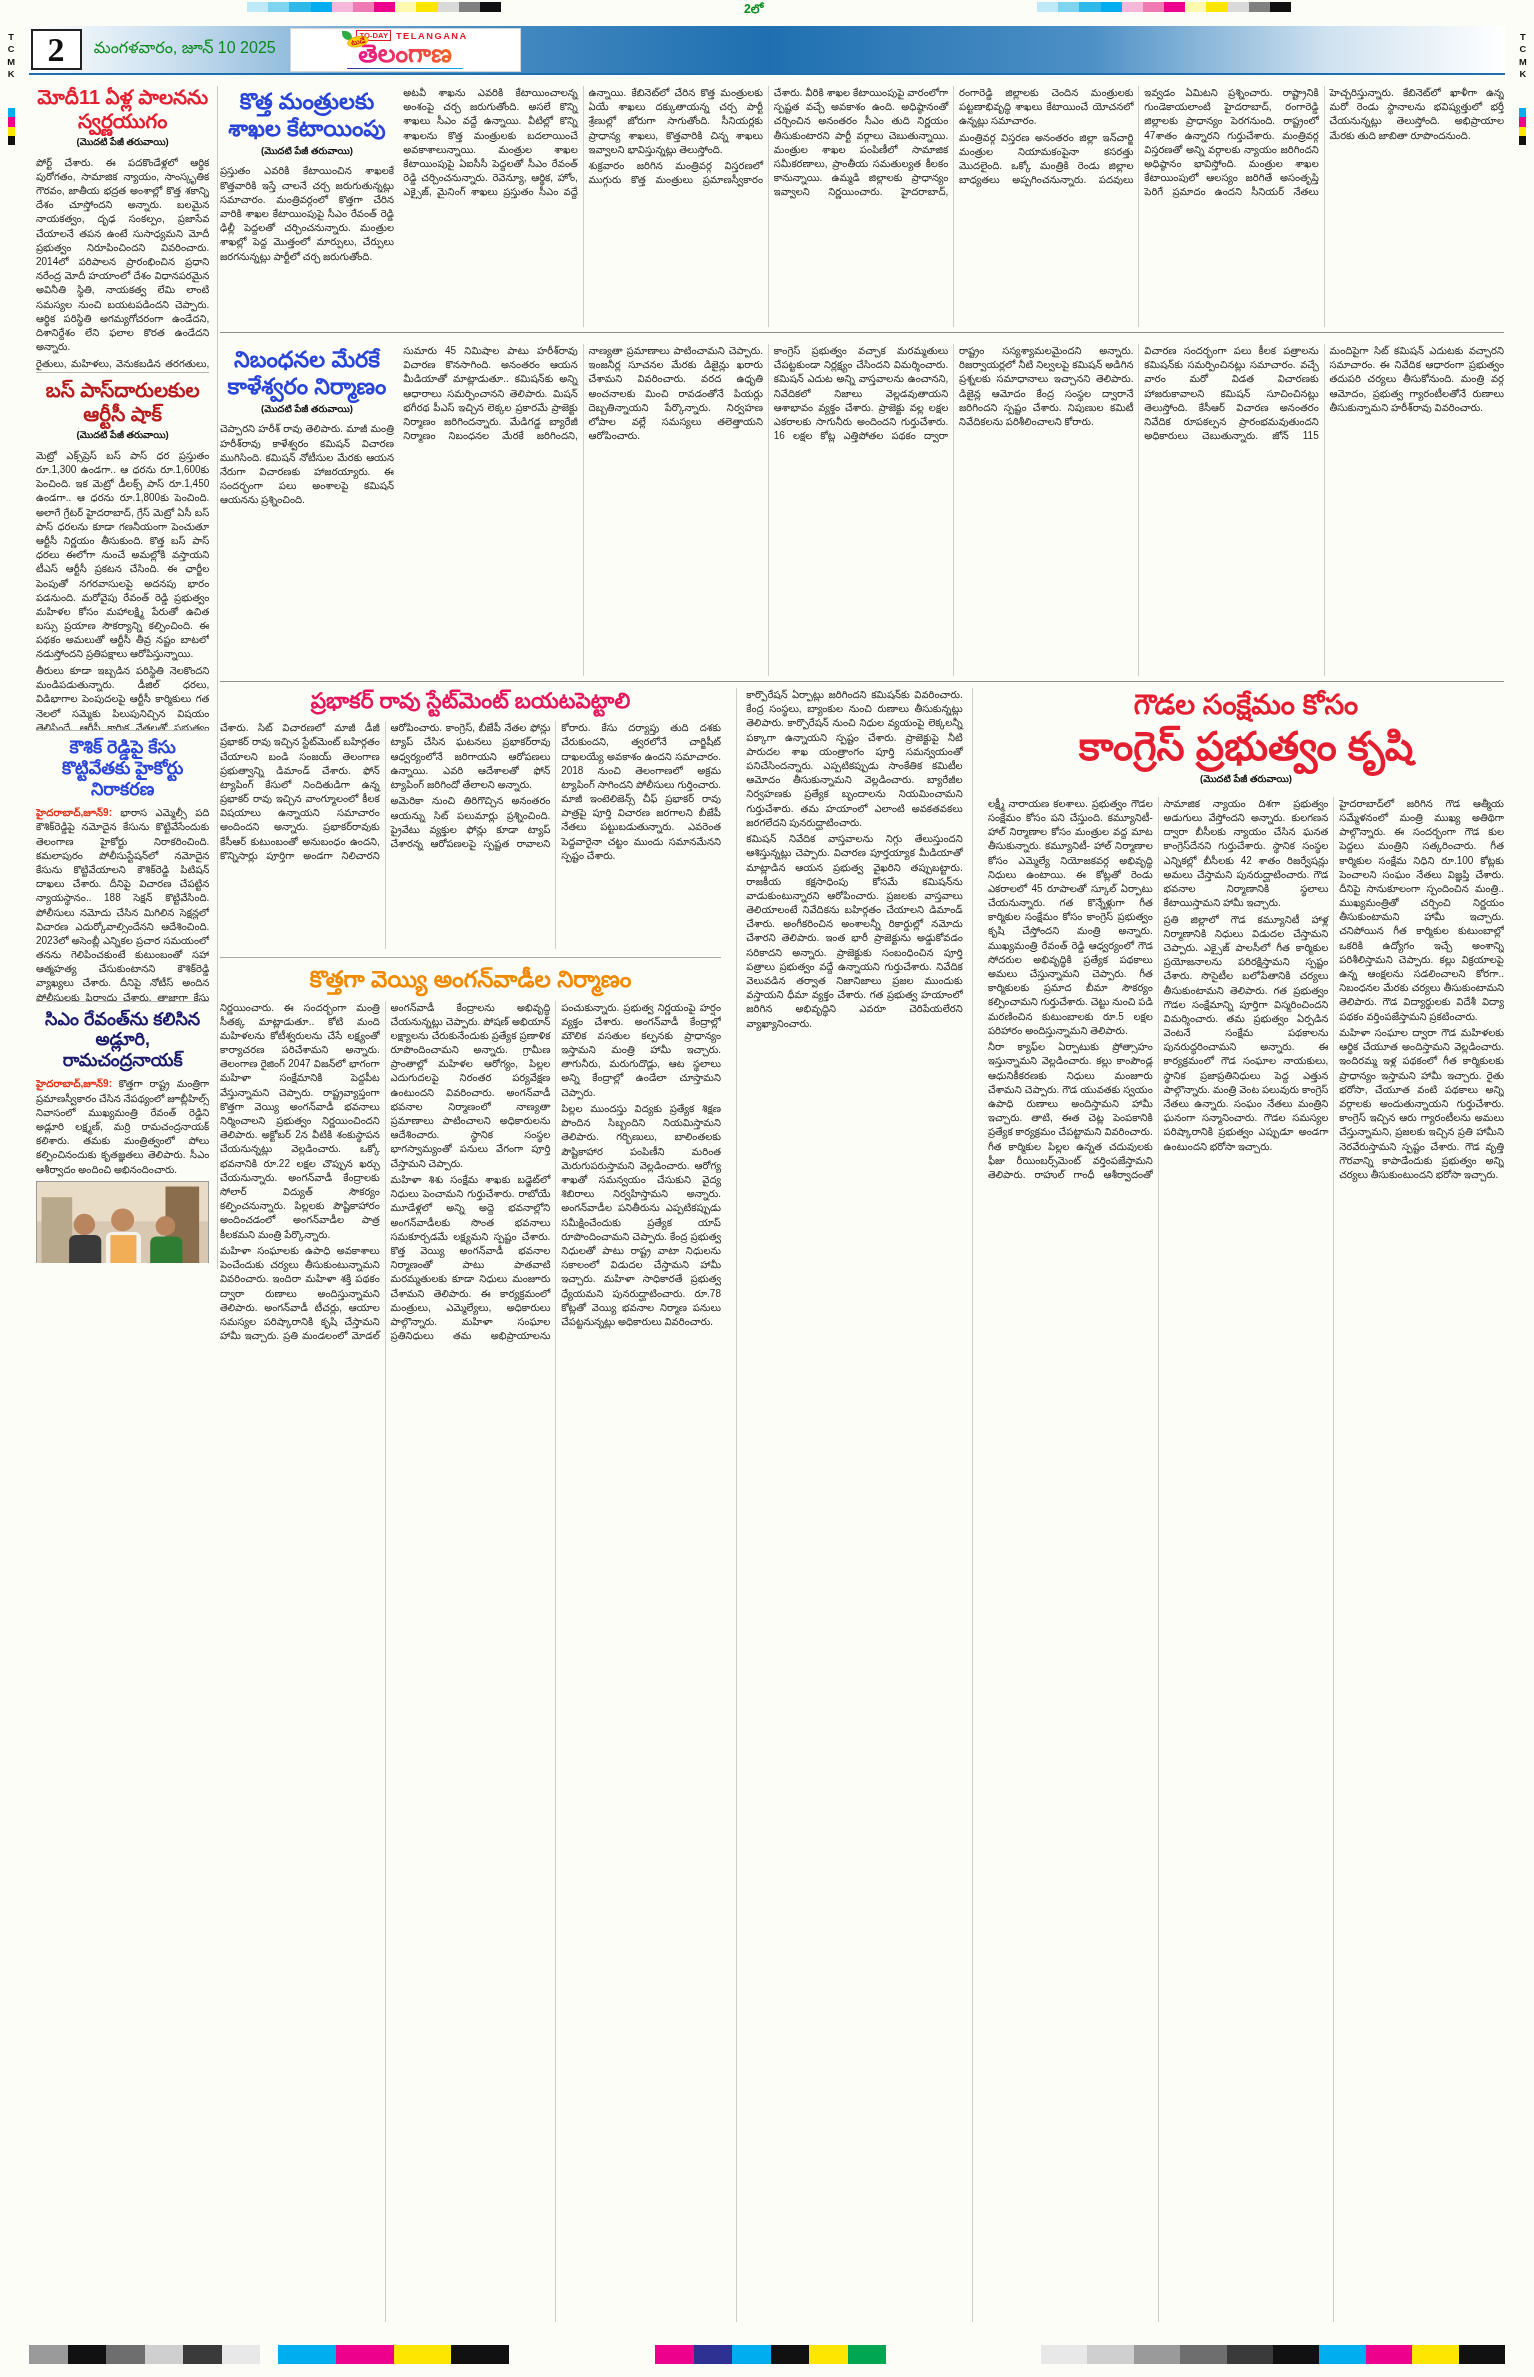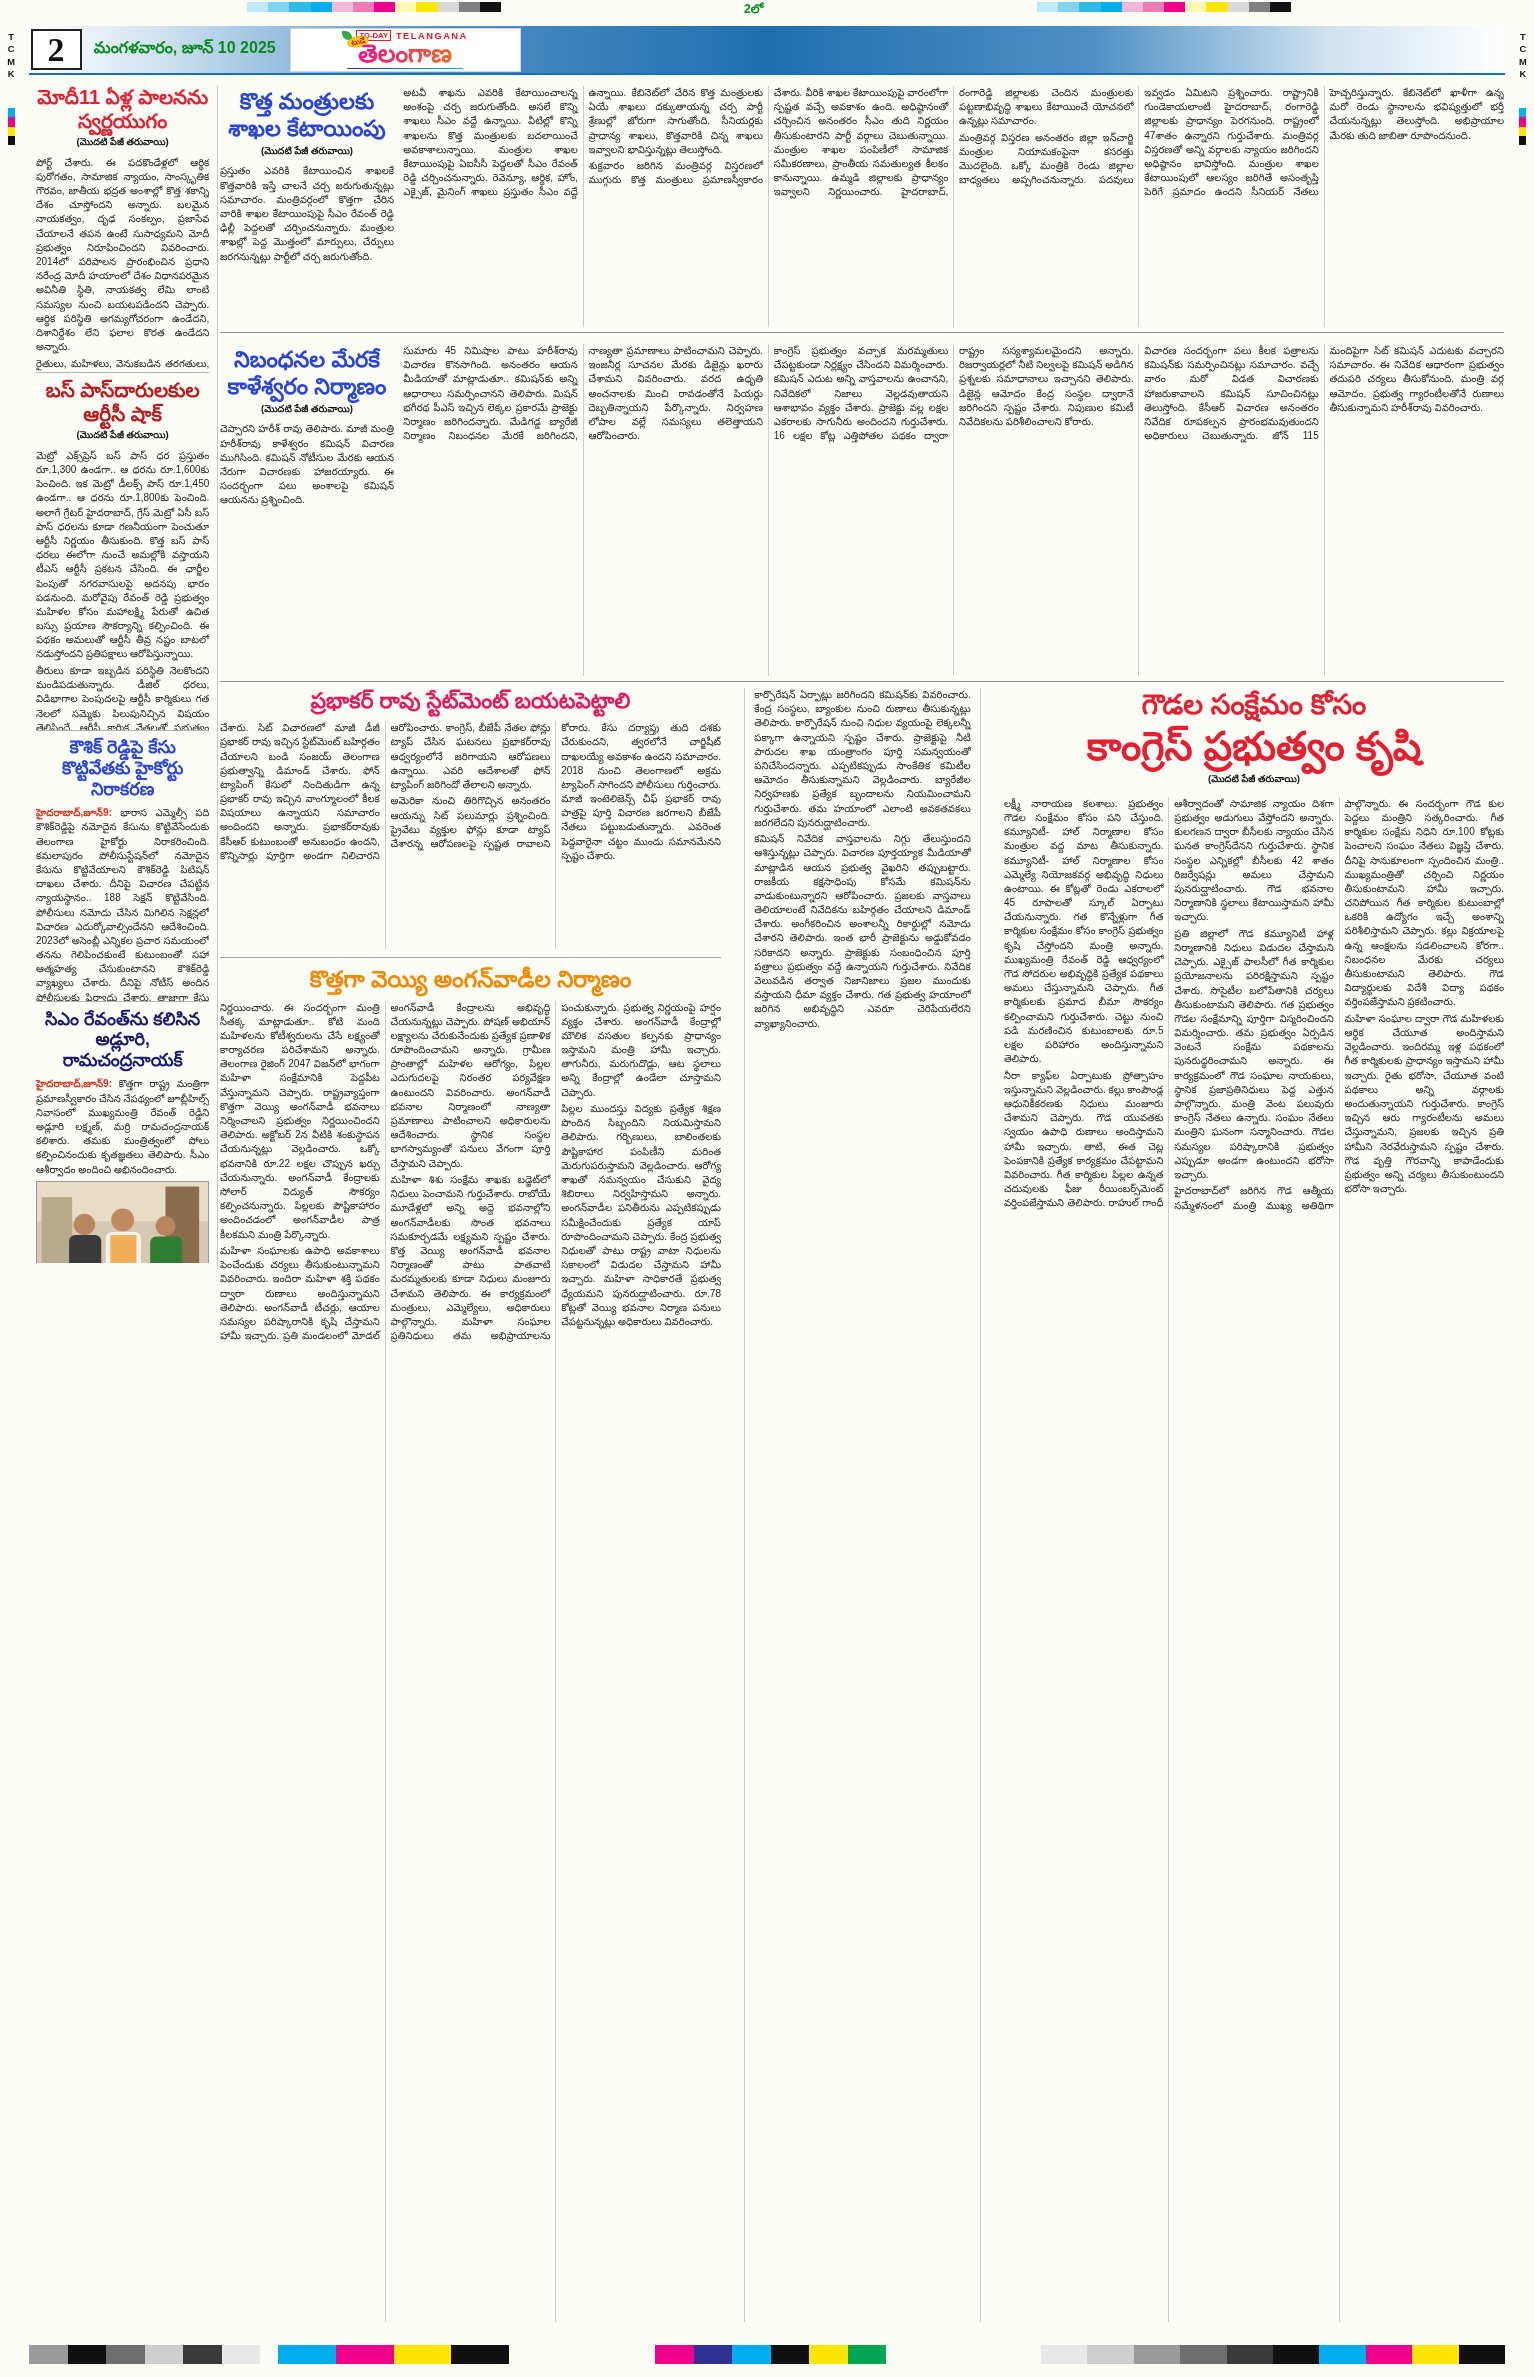--- a/index.html
+++ b/index.html
@@ -24,21 +24,21 @@
   .bar-bot-3 { left:655px;  width:231px; }
   .bar-bot-4 { left:1041px; width:464px; }
 
   
   .header { position:absolute; left:29px; top:26px; width:1476px; height:49px; display:flex;
             align-items:stretch; border-bottom:2.3px solid #1f6fb0;
             background:linear-gradient(90deg,#ffffff 0%,#cfe2f0 9%,#4d90c6 28%,#1f6fb0 50%,#4d90c6 72%,#cfe2f0 88%,#ffffff 100%); }
   .pageno { width:51px; margin:3.1px 0 3.1px 1.5px; background:#fff; border:2.3px solid #222;
             font-family:"Liberation Serif","DejaVu Serif",serif; font-size:34px; font-weight:bold;
             display:flex; align-items:center; justify-content:center; color:#111; }
-  .dateline-hdr { display:flex; align-items:center; padding:0 12.3px; font-size:16px; font-weight:bold; color:#0a8a1e; white-space:nowrap; }
+  .dateline-hdr { display:flex; align-items:center; padding:0 12.3px; font-size:16px; font-weight:normal; color:#0a8a1e; white-space:nowrap; }
   .banner { flex:1; display:flex; align-items:center; justify-content:center; }
   .banner span { font-family:"Liberation Serif","DejaVu Serif",serif; font-size:35px; letter-spacing:6.2px;
                  color:#fff; text-shadow:0.8px 1.5px 2.3px rgba(0,0,0,.45); font-weight:bold; }
   .masthead { width:231px; background:#fff; border:0.8px solid #d5d5d5; margin:1.5px; padding:1.5px 6.2px;
               display:flex; flex-direction:column; align-items:center; justify-content:center; }
   .mh-top { display:flex; gap:4.6px; align-items:center; font-weight:bold; }
   .mh-top .t1 { color:#e01c24; font-size:7.7px; border:0.8px solid #e01c24; padding:0 2.3px; }
   .mh-top .t2 { color:#e01c24; font-size:9.3px; letter-spacing:1.5px; }
   .leaf { width:9.3px; height:9.3px; background:#2faa44; border-radius:0 70% 0 70%; display:inline-block; }
   .mh-main { position:relative; line-height:1; }
@@ -69,21 +69,21 @@
   .rowA { position:absolute; left:220px; top:86px; width:1284px; height:247px; display:flex; gap:9.3px;
           border-bottom:0.8px solid #8f8f8f; padding-bottom:4.6px; }
   .rowB { position:absolute; left:220px; top:344px; width:1284px; height:338px; display:flex; gap:9.3px;
           border-bottom:0.8px solid #8f8f8f; padding-bottom:4.6px; }
   .hl-col { width:174px; flex:none; }
   .hl-col .hl { color:#2a46d8; font-size:22.4px; margin-top:3.1px; }
   .flow { flex:1; column-gap:10.8px; column-rule:0.8px solid #cccccc; overflow:hidden; }
   .flow-6 { column-count:6; }
   .flow-3 { column-count:3; }
 
-  .rowC { position:absolute; left:220px; top:688px; width:1284px; height:1634px; display:flex; gap:23px; }
+  .rowC { position:absolute; left:220px; top:688px; width:1284px; height:1634px; display:flex; gap:15px; }
   .colL { width:501px; flex:none; display:flex; flex-direction:column; }
   .art-prabhakar { height:270px; overflow:hidden; border-bottom:0.8px solid #a8a8a8; padding-bottom:4.6px; }
   .art-prabhakar .hl { color:#e8175d; font-size:21.6px; margin-bottom:7.7px; }
   .art-anganwadi { flex:1; overflow:hidden; padding-top:7.7px; display:flex; flex-direction:column; }
   .art-anganwadi .hl { color:#f08a00; font-size:23px; margin-bottom:7.7px; }
   .art-anganwadi .flow { flex:1; }
   .art-prabhakar .flow { height:228px; }
   .colM { width:237px; flex:none; border-left:0.8px solid #cccccc; border-right:0.8px solid #cccccc;
           padding:0 9.3px; overflow:hidden; }
   .colR { flex:1; display:flex; flex-direction:column; overflow:hidden; }

